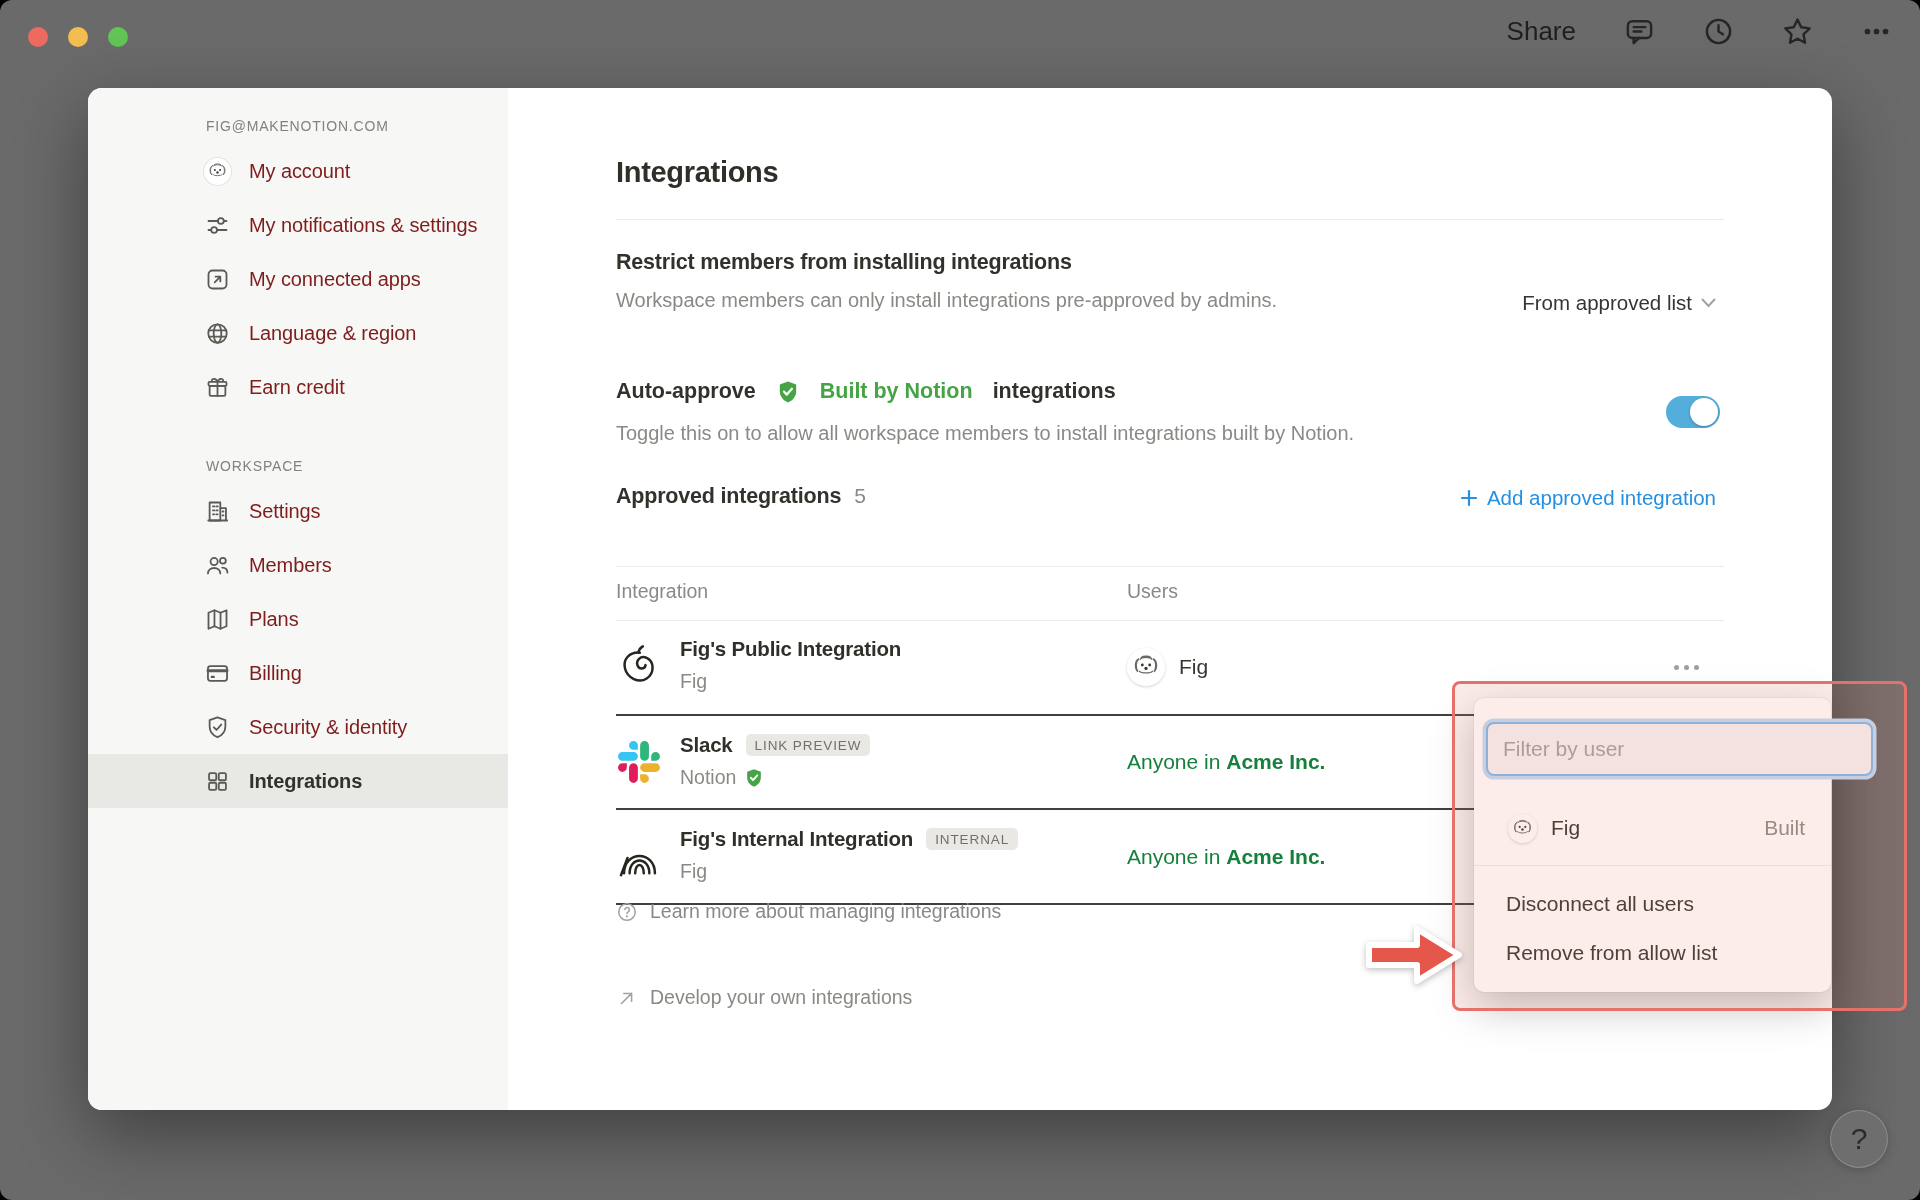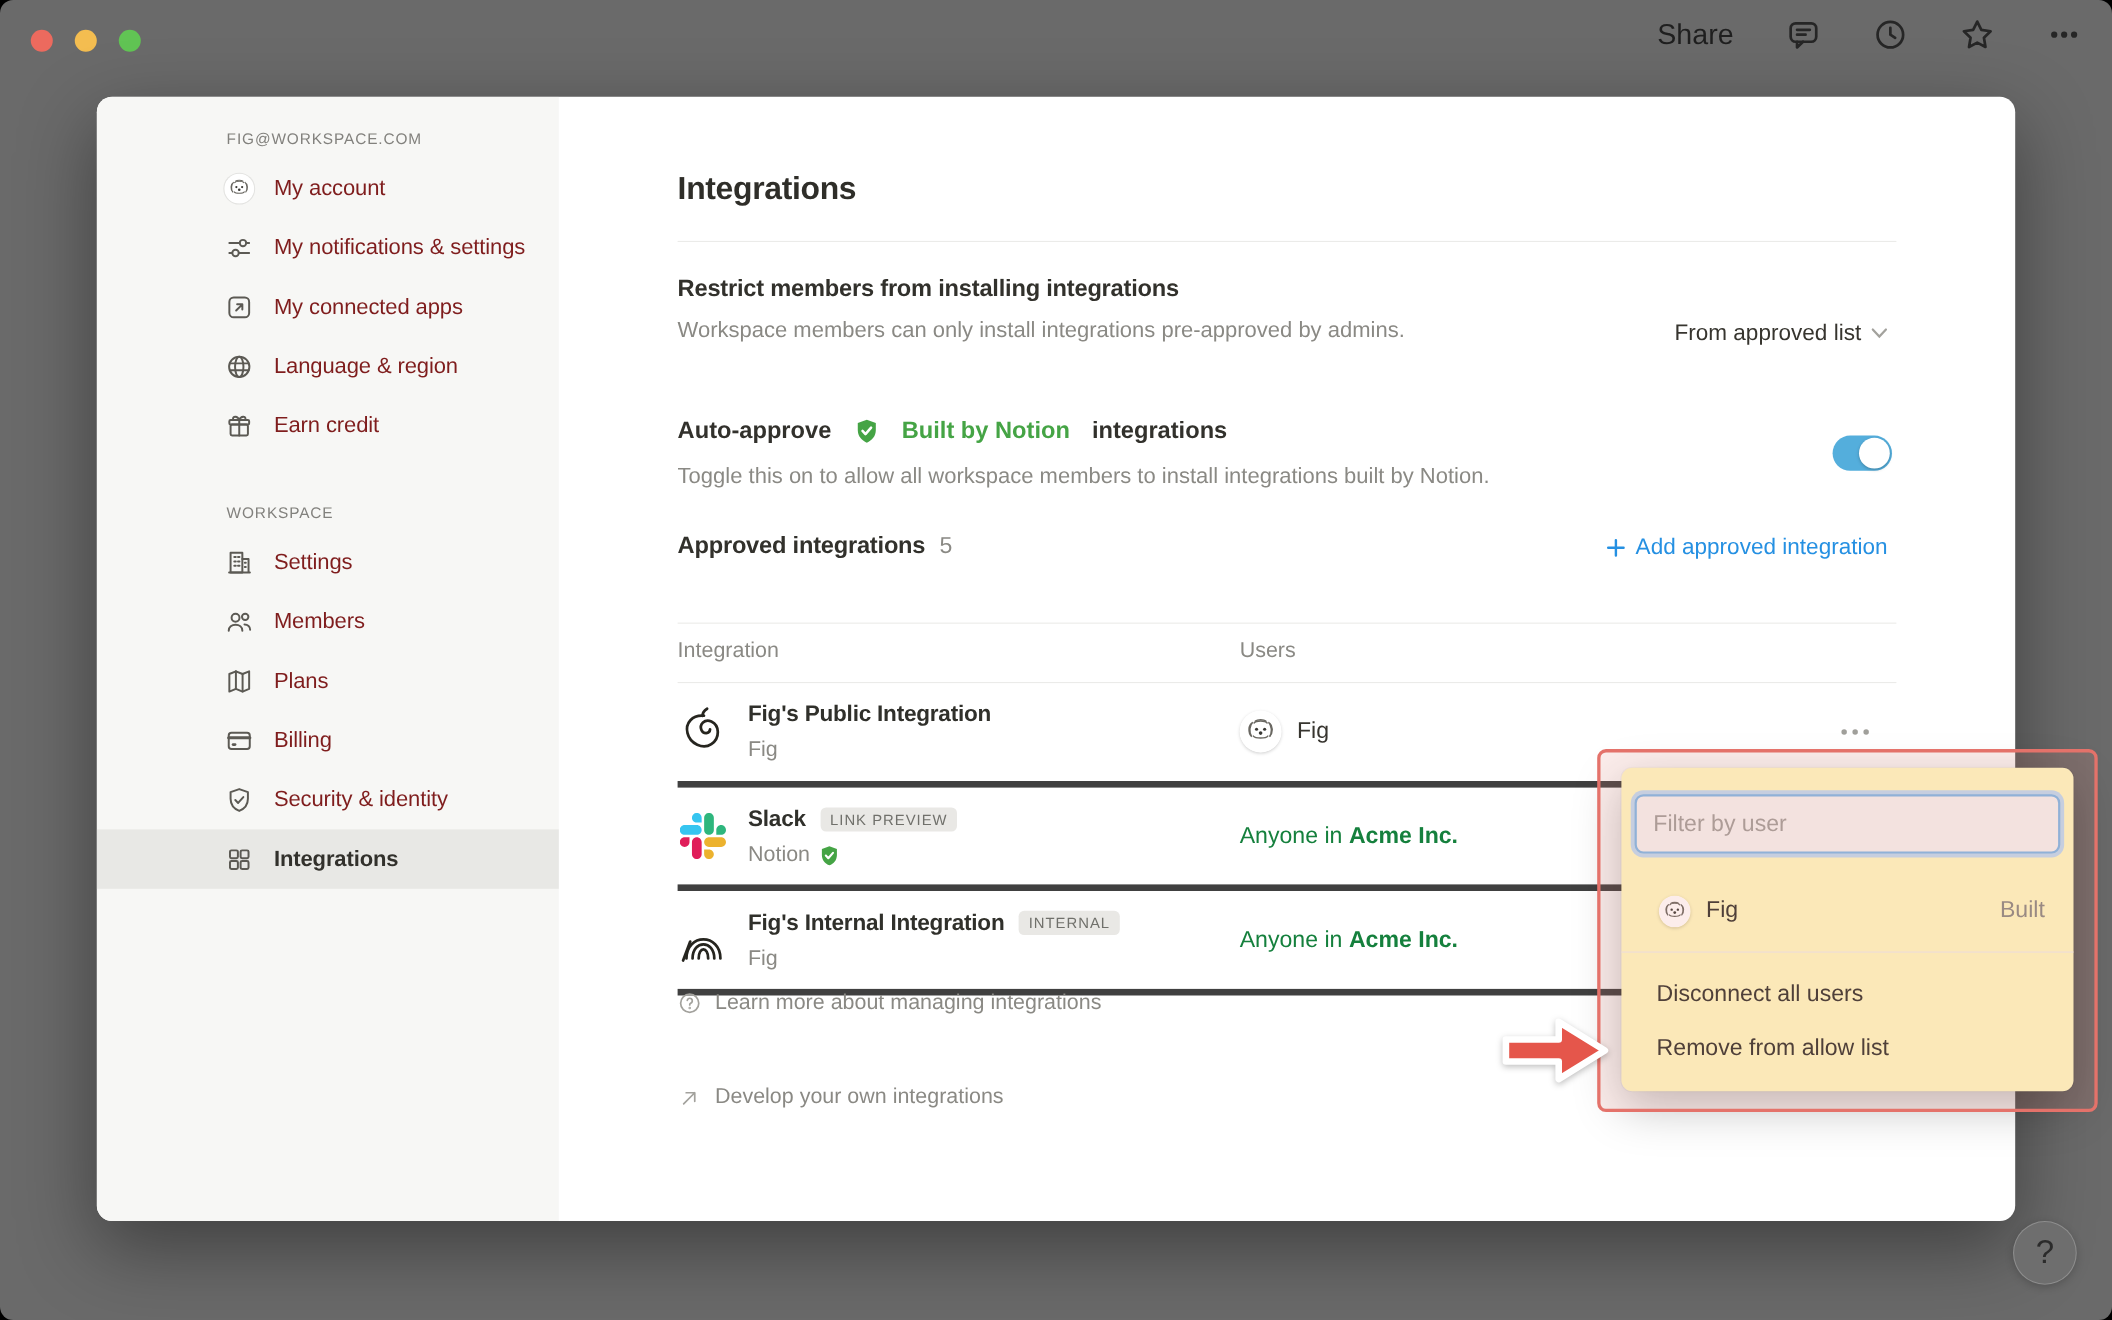--- a/index.html
+++ b/index.html
@@ -57,21 +57,21 @@
   .sec3-h .cnt { font-size:21px; font-weight:400; color:#8A8984; }
   .add-link { position:absolute; right:116px; top:398px; display:flex; align-items:center; gap:8px; cursor:pointer; }
   .add-link span { font-size:20.5px; font-weight:500; color:#2590E2; }
   .add-link svg { width:20px; height:20px; stroke:#2590E2; stroke-width:2.2; fill:none; stroke-linecap:round; }
 
   
   .t-div-a { top:478px; }
   .t-col { position:absolute; font-size:19.5px; color:#8A8984; top:492px; }
   .t-col.c1 { left:528px; } .t-col.c2 { left:1039px; }
   .t-div-b { top:532px; }
-  .trow { position:absolute; left:528px; width:1108px; height:95px; border-bottom:6px solid #404040; }
+  .trow { position:absolute; left:528px; width:1108px; height:95px; border-bottom:2px solid #404040; }
   .trow.r1 { top:532px; height:96px; } .trow.r2 { top:628px; height:94px; } .trow.r3 { top:722px; height:95px; }
   .trow .app-ic { position:absolute; left:0px; top:50%; transform:translateY(-50%); width:46px; height:46px; }
   .trow .nameline { position:absolute; left:64px; top:17px; display:flex; align-items:center; gap:13px; }
   .trow .name { font-size:20.5px; font-weight:600; color:#30302B; letter-spacing:-.2px; white-space:nowrap; }
   .badge { font-size:13.5px; letter-spacing:.9px; font-weight:500; color:#70706B; background:#E9E8E5; border-radius:5px; padding:4px 9px 3px; white-space:nowrap; }
   .trow .subline { position:absolute; left:64px; top:50px; display:flex; align-items:center; gap:8px; }
   .trow .sub { font-size:19.5px; color:#8A8984; }
   .trow .users { position:absolute; left:511px; top:0; height:100%; display:flex; align-items:center; gap:14px; }
   .trow .users .uname { font-size:21px; color:#37352F; }
   .trow .users .utext { font-size:21px; color:#15803d; }
@@ -80,21 +80,21 @@
   .row-dots { position:absolute; left:1058px; top:50%; transform:translateY(-50%); width:34px; height:20px; display:flex; align-items:center; gap:5px; cursor:pointer; }
   .row-dots i { width:5px; height:5px; border-radius:50%; background:#A09F9A; display:block; }
 
   
   .flink { position:absolute; left:528px; display:flex; align-items:center; gap:12px; cursor:pointer; }
   .flink.f1 { top:812px; } .flink.f2 { top:898px; }
   .flink svg { width:22px; height:22px; fill:none; stroke:#A3A29D; stroke-width:1.7; stroke-linecap:round; stroke-linejoin:round; }
   .flink span { font-size:19.5px; color:#8A8984; }
 
   
-  .popup { position:absolute; left:1474px; top:698px; width:411px; height:294px; background:#fef9c3; border-radius:10px; box-shadow:0 14px 44px rgba(0,0,0,.26), 0 0 0 1px rgba(15,15,15,.04); z-index:40; }
+  .popup { position:absolute; left:1474px; top:698px; width:357px; height:294px; background:#ffffff; border-radius:10px; box-shadow:0 14px 44px rgba(0,0,0,.26), 0 0 0 1px rgba(15,15,15,.04); z-index:40; }
   .pp-input { position:absolute; left:12px; top:24px; width:387px; height:54px; border-radius:8px; background:#F5F2F1; border:2px solid #7FB8E8; box-shadow:0 0 0 3.5px #BFDBF1; font-family:inherit; font-size:21px; color:#37352F; padding:0 15px; outline:none; }
   .pp-input::placeholder { color:#A19F9B; }
   .pp-user { position:absolute; left:0; top:104px; width:100%; height:52px; display:flex; align-items:center; padding:0 26px 0 34px; }
   .pp-avatar { width:29px; height:29px; border-radius:50%; box-shadow:0 1px 3px rgba(0,0,0,.18); }
   .pp-user .nm { margin-left:14px; font-size:21px; font-weight:500; color:#32312C; }
   .pp-user .rv { margin-left:auto; font-size:21px; color:#8A8984; cursor:pointer; }
   .pp-hr { position:absolute; left:0; top:167px; width:100%; height:1px; background:#EDECE9; }
   .pp-item { position:absolute; left:0; width:100%; height:48px; display:flex; align-items:center; padding-left:32px; font-size:21px; color:#32312C; cursor:pointer; }
   .pp-item.i1 { top:182px; } .pp-item.i2 { top:231px; }
 
@@ -168,21 +168,21 @@
           <circle cx="5" cy="12" r="2.2"></circle>
           <circle cx="12" cy="12" r="2.2"></circle>
           <circle cx="19" cy="12" r="2.2"></circle>
         </svg>
     </span>
   </div>
 
   <div class="modal">
 
     <div class="sidebar">
-      <div class="sb-email">FIG@WORKSPACE.COM</div>
+      <div class="sb-email">FIG@MAKENOTION.COM</div>
 
       <div class="sb-list account">
         <div class="sb-item">
           <svg class="sb-avatar">
               <use href="#dog-avatar"></use>
             </svg>
           <span class="lbl">My account</span>
         </div>
         <div class="sb-item">
           <span class="sb-ic">

